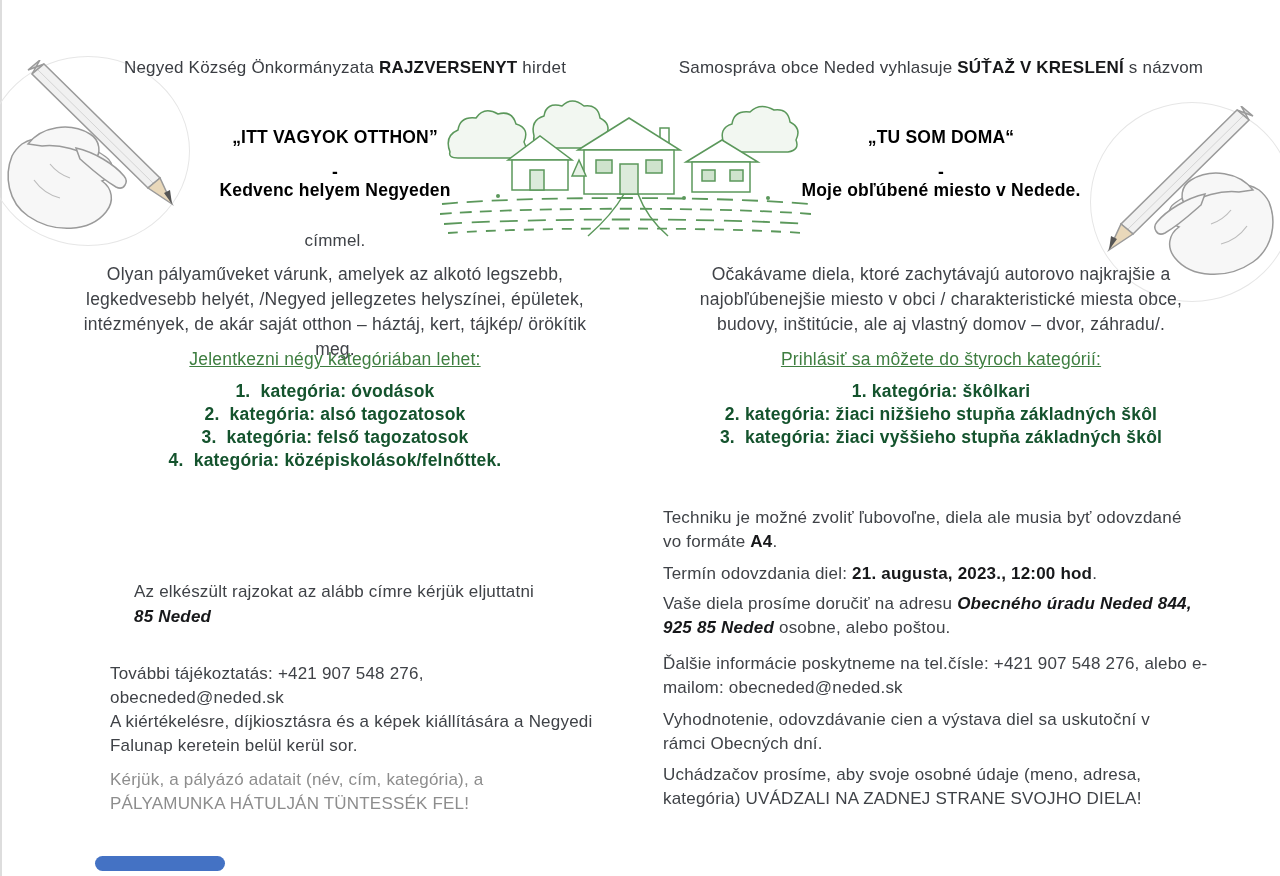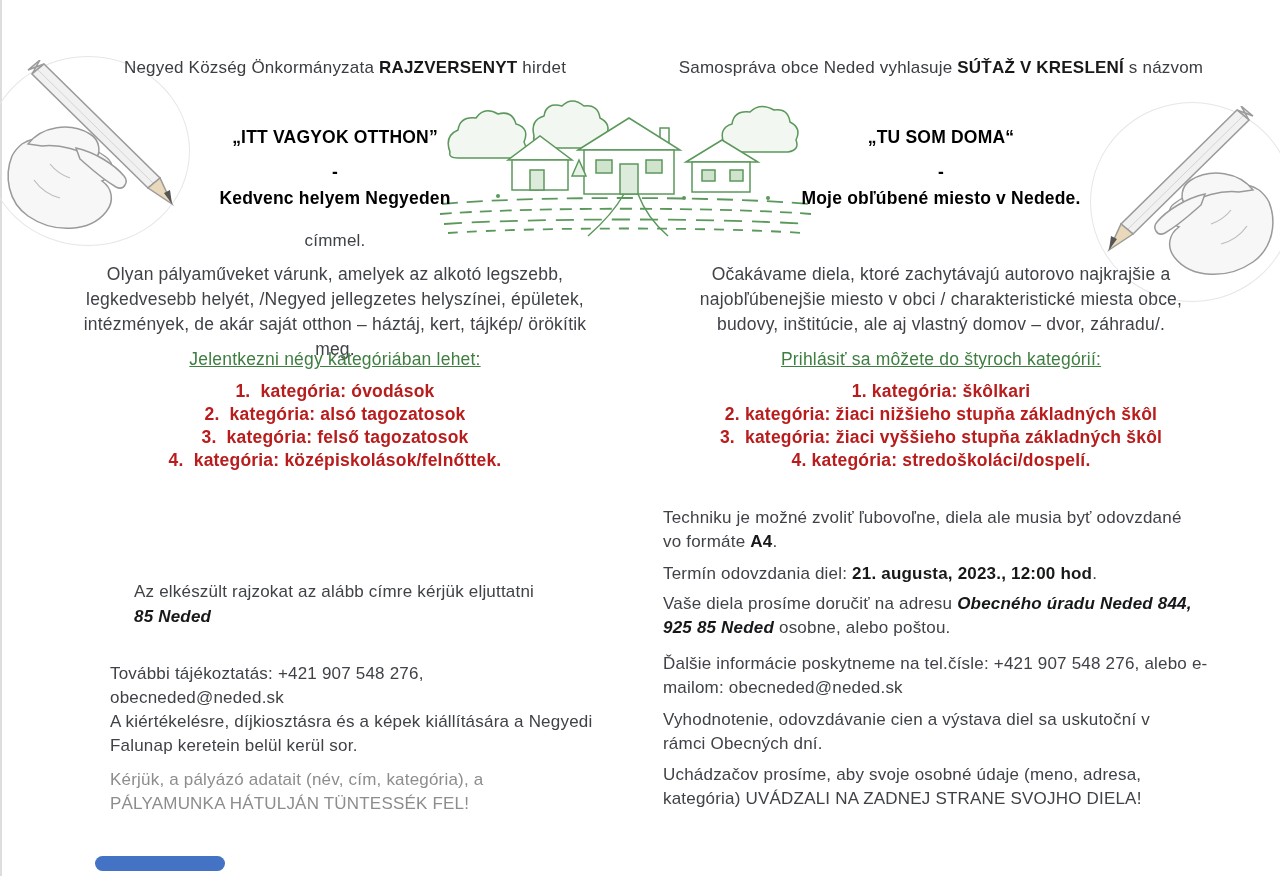--- a/index.html
+++ b/index.html
@@ -22,27 +22,27 @@
   .hdr{top:58px;font-size:17px;color:#3a3d42;}
   .l-hdr{left:70px;width:550px;}
   .r-hdr{left:660px;width:562px;}
   .b{font-weight:bold;color:#17181a;}
   .bi{font-weight:bold;font-style:italic;color:#17181a;}
   .gtitle{font-weight:bold;font-size:17.5px;color:#000000;}
   .l-col-c{left:70px;width:530px;}
   .r-col-c{left:660px;width:562px;}
   .t1{top:127px;}
   .tdash{top:162px;}
-  .t2{top:188px;}
+  .t2{top:180px;}
   .tcim{top:231px;color:#3f4247;font-weight:normal;font-size:17px;}
 
   .intro{top:262px;font-size:17.5px;line-height:25px;}
   .cats{top:349px;}
   .cat-head{font-size:17.5px;text-decoration:underline;margin-bottom:10px;color:#3e7e40;}
-  .cat-item{font-weight:bold;color:#b91c1c;font-size:17.5px;line-height:23px;white-space:pre-wrap;}
+  .cat-item{font-weight:bold;color:#14532d;font-size:17.5px;line-height:23px;white-space:pre-wrap;}
 
   .lpar{left:110px;width:522px;font-size:17px;line-height:25px;}
   .rpar{left:663px;width:562px;font-size:17px;line-height:24px;}
   .l-tech{top:497px;}
   .l-del{top:579px;margin-left:24px;}
   .l-contact{top:662px;line-height:24px;}
   .l-note{top:768px;line-height:24px;color:#8d8d8d;}
   .r-tech{top:506px;}
   .r-deadline{top:562px;}
   .r-del{top:592px;}
@@ -172,21 +172,20 @@
     <div class="cat-item">2.  kategória: alsó tagozatosok</div>
     <div class="cat-item">3.  kategória: felső tagozatosok</div>
     <div class="cat-item">4.  kategória: középiskolások/felnőttek.</div>
   </div>
 
   <div class="abs r-col-c ctr cats">
     <div class="cat-head">Prihlásiť sa môžete do štyroch kategórií:</div>
     <div class="cat-item">1. kategória: škôlkari</div>
     <div class="cat-item">2. kategória: žiaci nižšieho stupňa základných škôl</div>
     <div class="cat-item">3.  kategória: žiaci vyššieho stupňa základných škôl</div>
-    <div class="cat-item">4. kategória: stredoškoláci/dospelí.</div>
   </div>
 
 
   <div class="abs lpar l-del">
     <div><span>Az elkészült rajzokat az alább címre kérjük eljuttatni</span></div>
     <div><span class="bi">85 Neded</span></div>
   </div>
 
   <div class="abs lpar l-contact">
     <div>További tájékoztatás: +421 907 548 276,</div>

